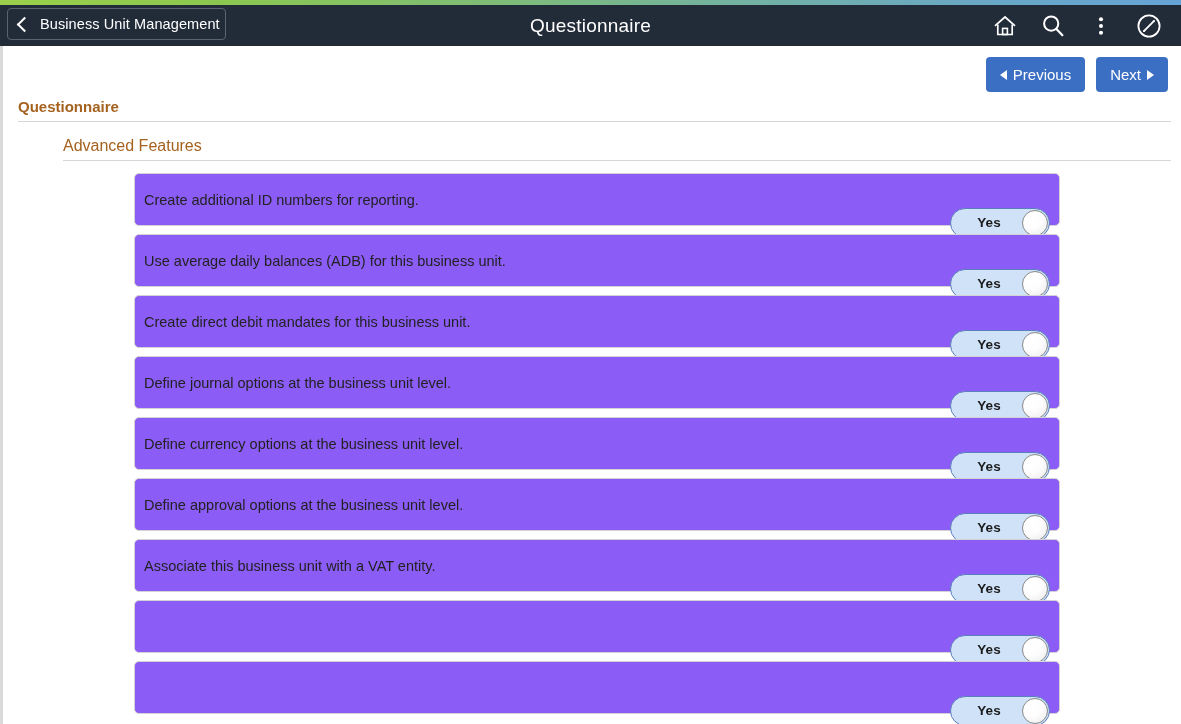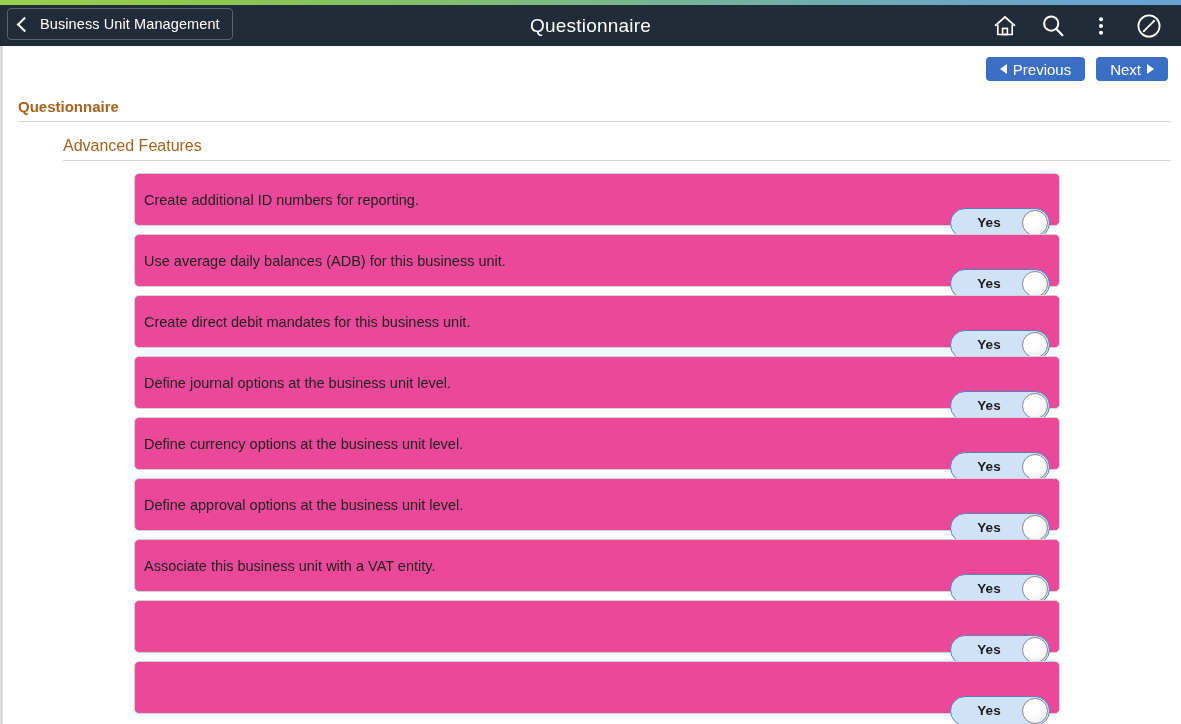--- a/index.html
+++ b/index.html
@@ -40,21 +40,21 @@
   }
 
   .back-pill {
     position: absolute;
     left: 7px;
     top: 3px;
     height: 32px;
     display: flex;
     align-items: center;
     gap: 9px;
-    padding: 0 12px 0 11px;
+    padding: 0 5px 0 11px;
     border: 1px solid #5a6273;
     border-radius: 4px;
     cursor: pointer;
     background: transparent;
   }
   .back-chevron {
     display: inline-block;
     width: 11px; height: 11px;
     border-left: 2.2px solid #ffffff;
     border-bottom: 2.2px solid #ffffff;
@@ -111,21 +111,21 @@
     top: 11px;
     right: 13px;
     display: flex;
     gap: 11px;
   }
   .navbtn {
     background: #3b6fc4;
     color: #ffffff;
     border: none;
     border-radius: 4px;
-    height: 24px;
+    height: 35px;
     padding: 0 14px;
     font-family: "Liberation Sans", sans-serif;
     font-size: 15px;
     display: flex;
     align-items: center;
     gap: 6px;
     cursor: pointer;
   }
   .tri-left {
     width: 0; height: 0;
@@ -178,21 +178,21 @@
     position: absolute;
     top: 127px;
     left: 131px;
     width: 926px;
   }
 
   .qrow {
     position: relative;
     height: 53px;
     margin-bottom: 8px;
-    background: #ec4899;
+    background: #8b5cf6;
     border: 1px solid #d3d3d3;
     border-radius: 5px;
     display: flex;
     align-items: center;
   }
   .qtext {
     padding-left: 9px;
     color: #222222;
     font-size: 14.5px;
     flex: 1;

